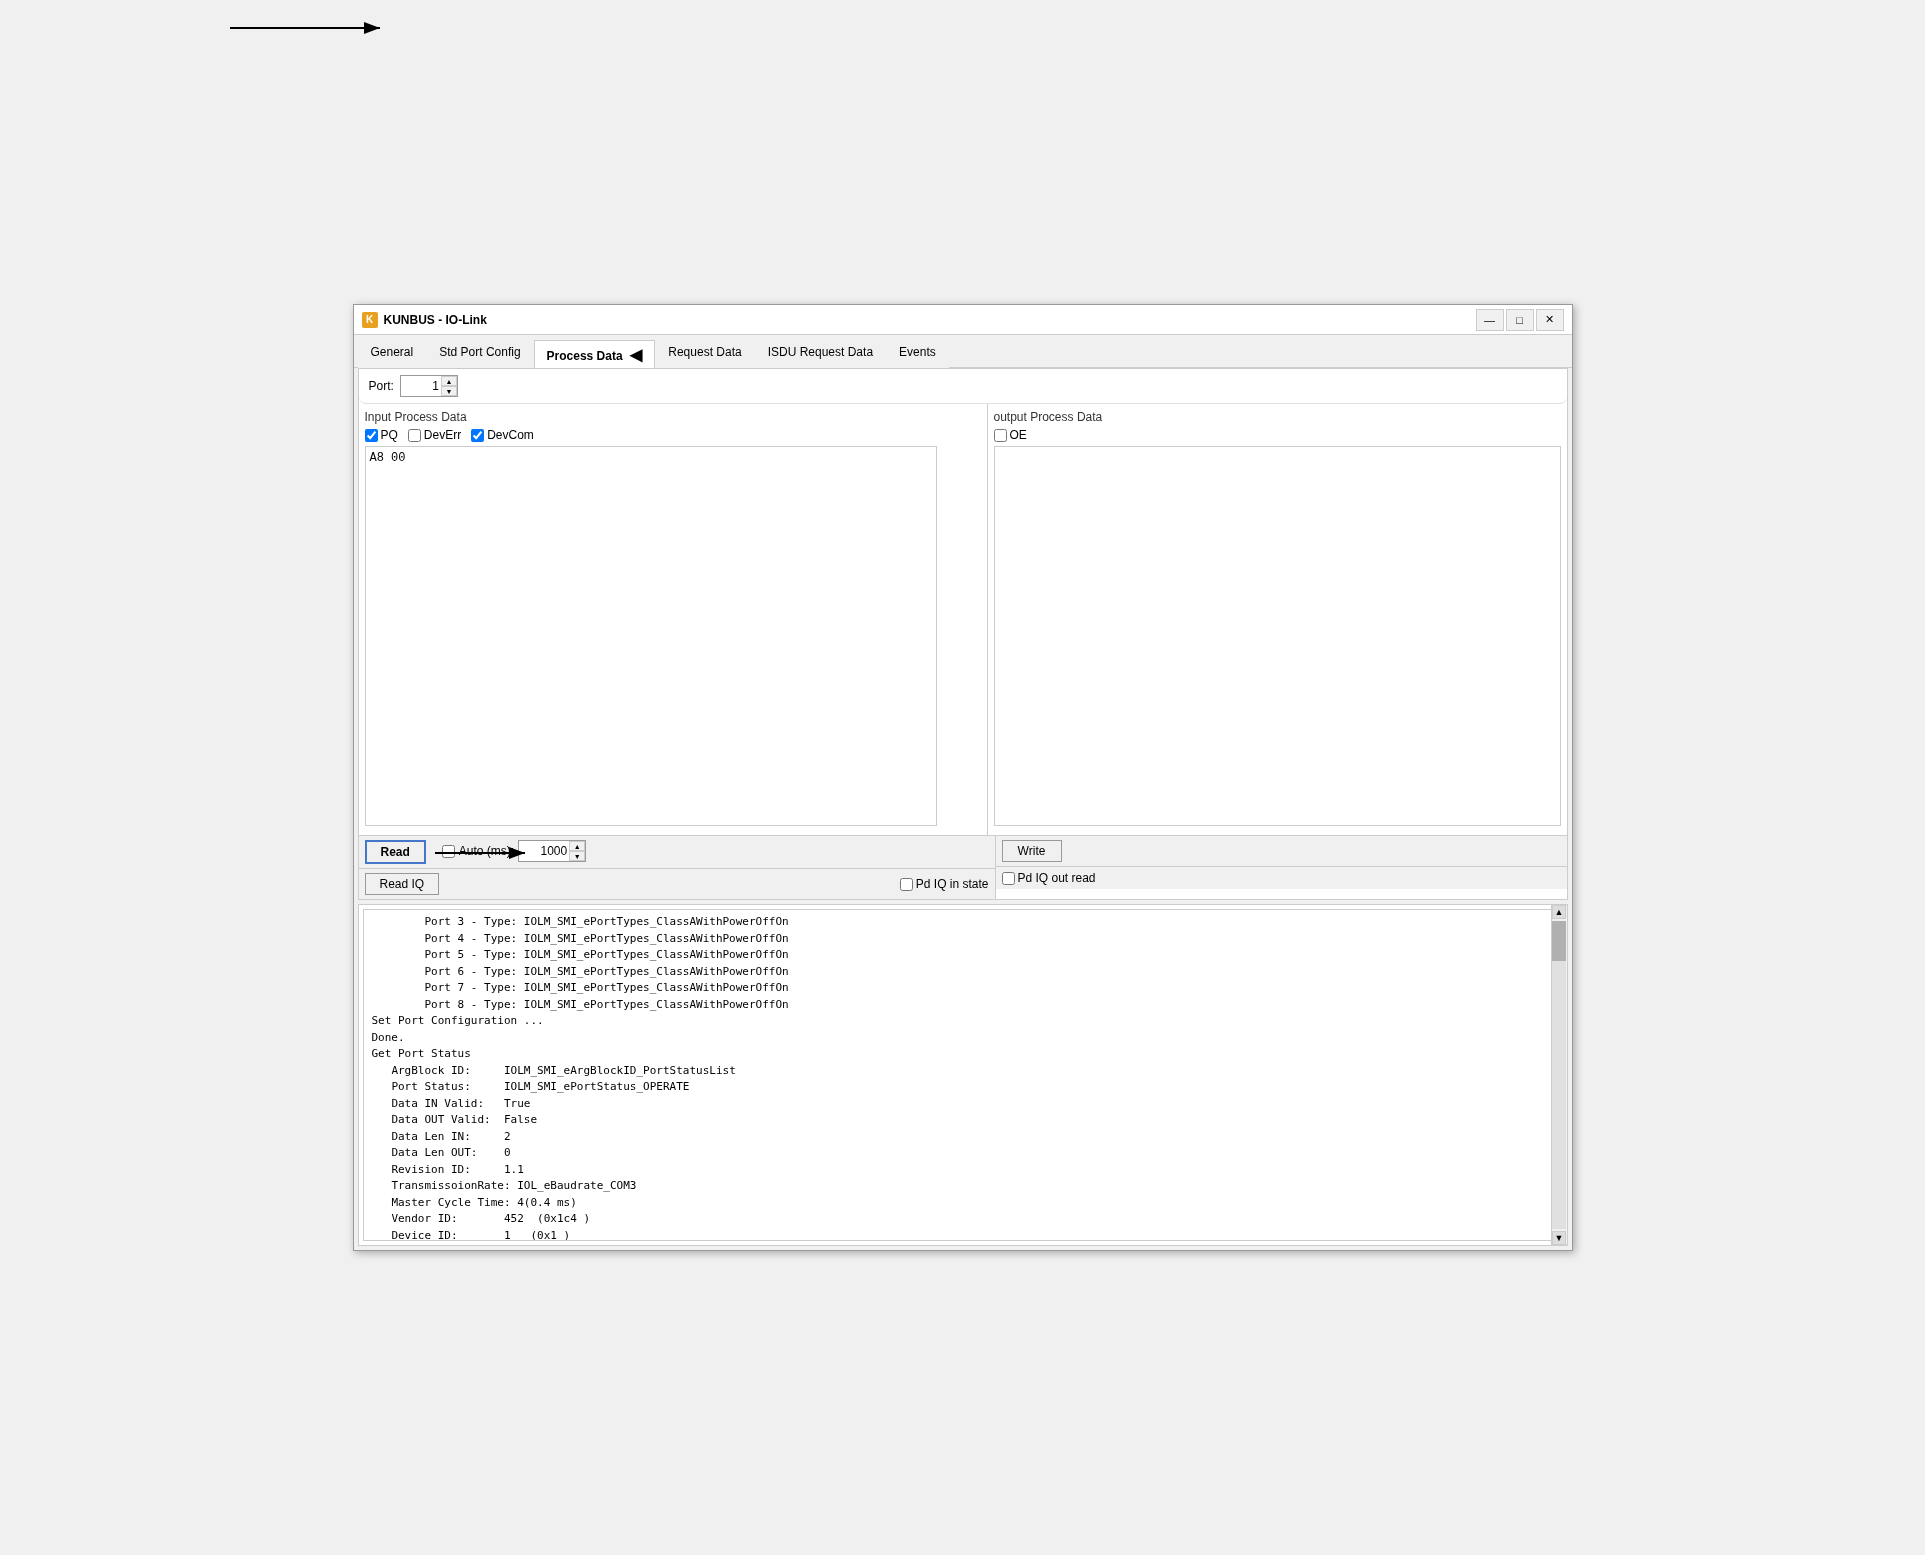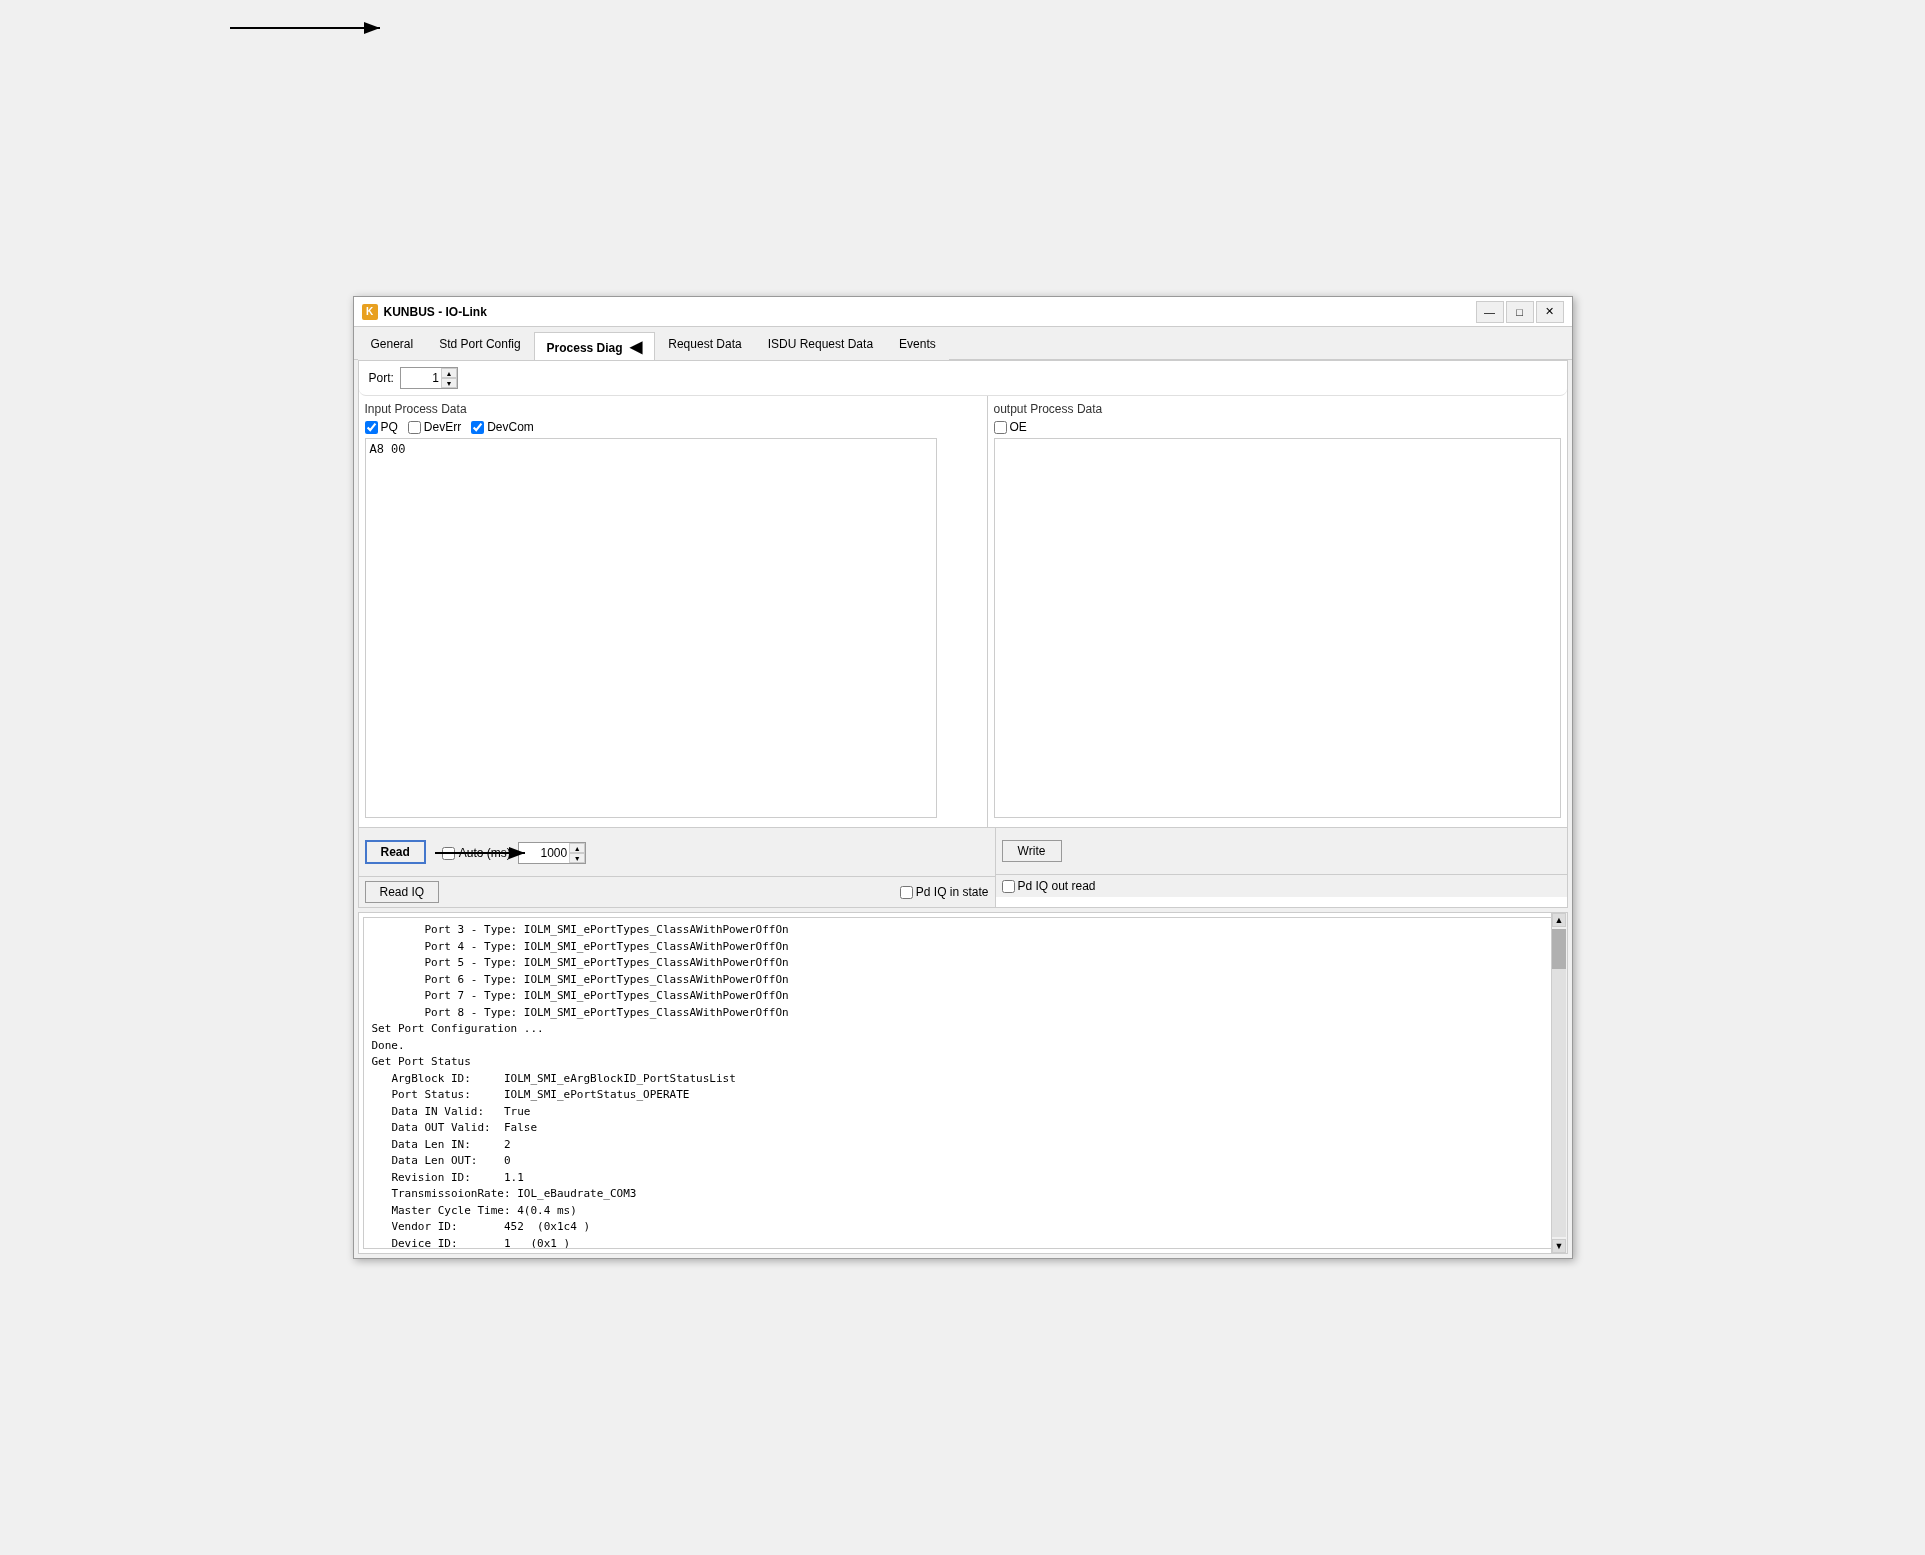--- a/index.html
+++ b/index.html
@@ -167,22 +167,22 @@
       border: 1px solid #ccc;
       resize: none;
       font-family: 'Courier New', monospace;
       font-size: 12px;
       padding: 4px;
       background: #fff;
       outline: none;
     }
     .button-row {
       display: flex;
-      align-items: flex-end;
-      padding: 12px 6px;
+      align-items: flex-start;
+      padding: 4px 6px;
       gap: 6px;
       background: #f0f0f0;
       border-bottom: 1px solid #ccc;
     }
     .btn {
       padding: 3px 14px;
       border: 1px solid #999;
       background: #f0f0f0;
       cursor: pointer;
       font-size: 12px;
@@ -268,21 +268,21 @@
       <button class="title-btn">—</button>
       <button class="title-btn">□</button>
       <button class="title-btn close">✕</button>
     </div>
   </div>
 
   <div class="menu-tabs">
     <div class="tab">General</div>
     <div class="tab">Std Port Config</div>
     <div class="tab active">
-      <span>Process Diag</span>
+      <span>Process Data</span>
       <span style="font-weight:bold; font-size:16px; margin-left:4px;">◀</span>
     </div>
     <div class="tab">Request Data</div>
     <div class="tab">ISDU Request Data</div>
     <div class="tab">Events</div>
 
     <svg style="position:absolute; left:220px; top:8px; pointer-events:none;" width="200" height="30">
       <line x1="10" y1="20" x2="160" y2="20" stroke="black" stroke-width="2" marker-end="url(#arrowhead)"></line>
       <defs>
         <marker id="arrowhead" markerWidth="8" markerHeight="6" refX="8" refY="3" orient="auto">

